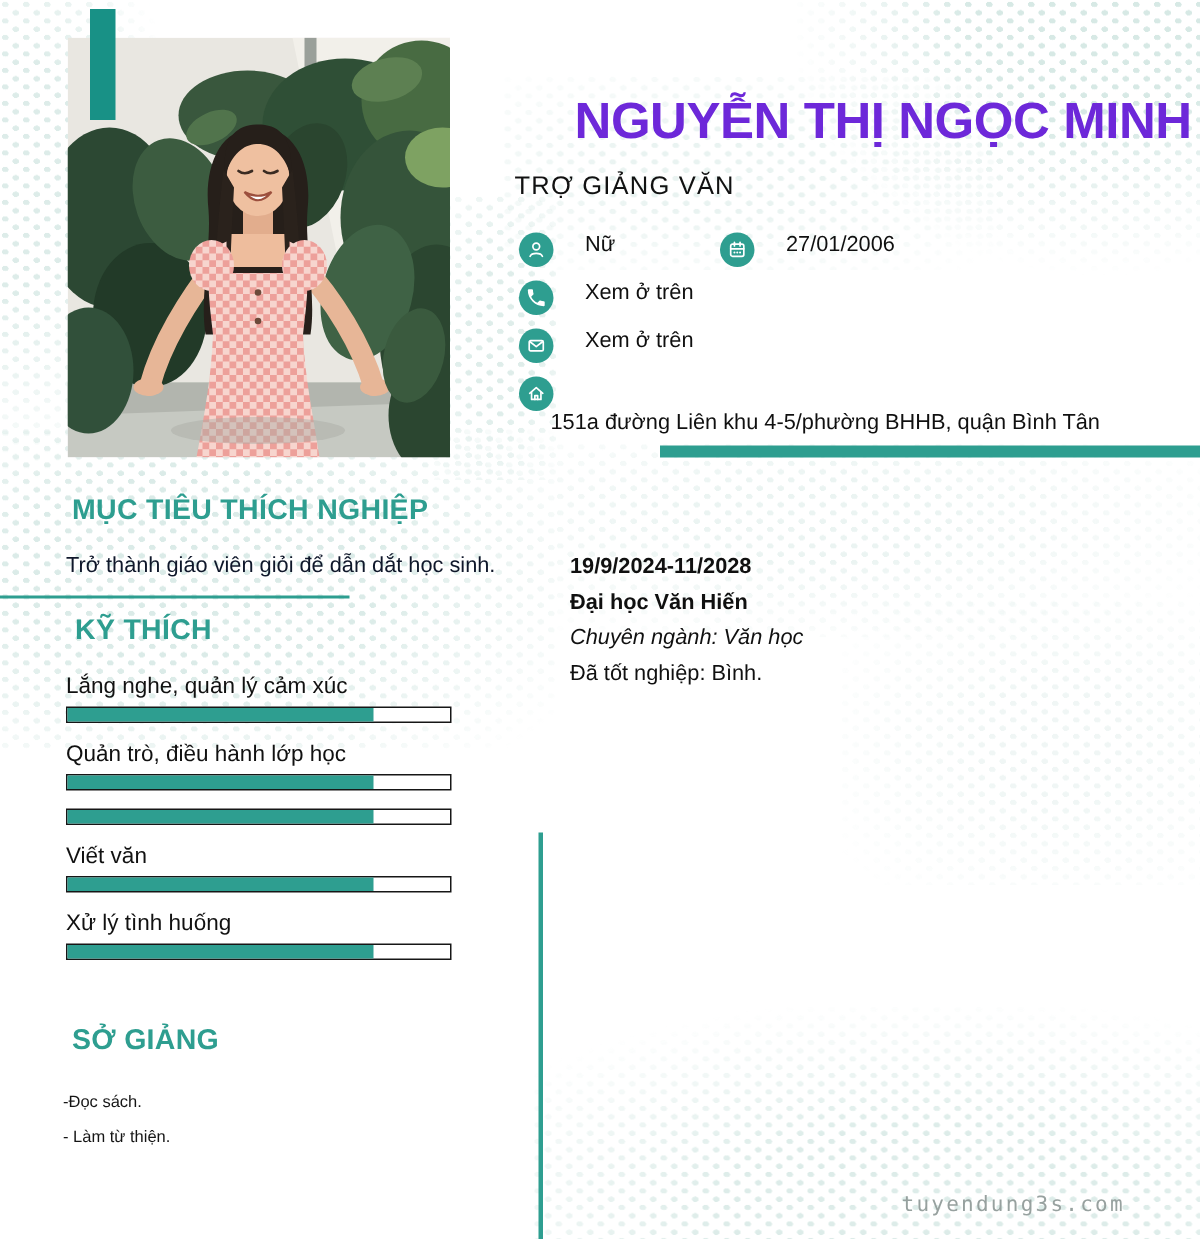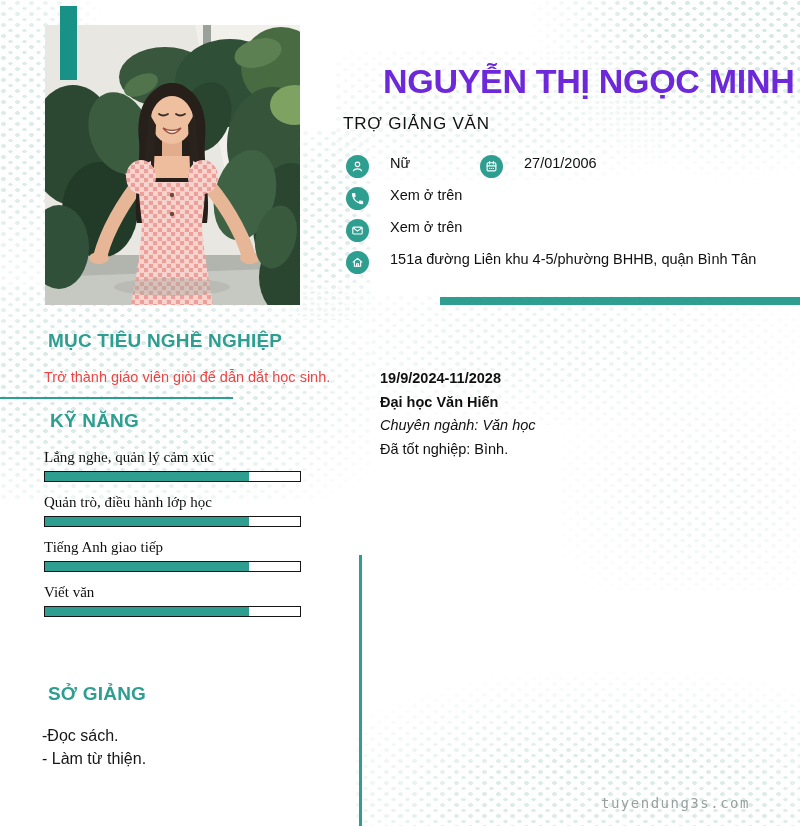--- a/index.html
+++ b/index.html
@@ -51,48 +51,48 @@
   .photo{position:absolute;left:45px;top:25px;width:255px;height:280px;z-index:1;overflow:hidden;}
   .photo svg{display:block;width:100%;height:100%;}
 
   .name{position:absolute;left:335px;top:62px;z-index:1;
         font-size:34px;font-weight:bold;letter-spacing:-0.3px;color:#6d28d9;white-space:nowrap;margin-left:48px;}
   .job-title{position:absolute;left:343px;top:114px;z-index:1;
         font-size:17px;letter-spacing:0.8px;color:#111;}
 
   .info{position:absolute;left:346px;top:155px;width:445px;z-index:1;}
   .info-row{display:flex;align-items:flex-start;height:24px;margin-bottom:8px;}
-  .info-row.last{margin-top:3px;}
+  .info-row.last{margin-top:3px;flex-direction:column;}
   .badge{width:23px;height:23px;border-radius:50%;background:var(--accent);
          display:flex;align-items:center;justify-content:center;flex:0 0 23px;}
   .badge svg{width:15px;height:15px;display:block;}
   .info-text{font-size:14.5px;margin-left:21px;color:#101010;}
   .info-text.w{width:90px;}
   .badge.second{margin-left:0;}
 
   .hbar{position:absolute;left:440px;top:297px;width:360px;height:8px;background:var(--accent);z-index:1;}
   .vline{position:absolute;left:359px;top:555px;width:3px;height:271px;background:var(--accent);z-index:1;}
 
   
   .sec-heading{position:absolute;z-index:1;font-size:19px;font-weight:bold;color:var(--accent);letter-spacing:0.2px;white-space:nowrap;}
   .h-objective{left:48px;top:330px;}
   .h-skills{left:50px;top:410px;}
   .h-hobbies{left:48px;top:683px;}
   .h-education{left:385px;top:332px;}
 
-  .objective-text{position:absolute;left:44px;top:369px;z-index:1;font-size:14.5px;color:#ef4444;white-space:nowrap;}
+  .objective-text{position:absolute;left:44px;top:369px;z-index:1;font-size:14.5px;color:#0f172a;white-space:nowrap;}
   .objective-rule{position:absolute;left:0;top:397px;width:233px;height:2px;background:var(--accent);z-index:1;}
 
   .skills{position:absolute;left:44px;top:449px;width:257px;z-index:1;}
-  .skill{margin-bottom:12px;font-family:Liberation Serif, serif;}
+  .skill{margin-bottom:12px;}
   .skill-label{font-size:15px;color:#111;margin-bottom:5px;white-space:nowrap;}
   .skill-track{height:11px;border:1.5px solid #161616;background:#fff;}
   .skill-fill{height:100%;background:var(--accent);}
 
-  .hobbies{position:absolute;left:42px;top:724px;z-index:1;font-size:16px;line-height:23px;color:#151515;}
+  .hobbies{position:absolute;left:42px;top:724px;z-index:1;font-size:11px;line-height:23px;color:#151515;}
 
   .education{position:absolute;left:380px;top:367px;z-index:1;font-size:14.5px;line-height:23.5px;color:#101010;}
   .edu-period,.edu-school{font-weight:bold;}
   .edu-major{font-style:italic;}
 
   .watermark{position:absolute;left:601px;top:795px;z-index:1;
              font-family:"DejaVu Sans Mono", monospace;font-size:14px;letter-spacing:1.5px;color:#97a19f;}
 </style>
 </head>
 <body>
@@ -214,46 +214,51 @@
           <path d="M7 10.5V18h10v-7.5"></path>
           <path d="M10.5 18v-4h3v4"></path>
         </svg>
       </span>
       <span class="info-text">151a đường Liên khu 4-5/phường BHHB, quận Bình Tân</span>
     </div>
   </div>
 
   <div class="hbar"></div>
 
-  <div class="sec-heading h-objective">MỤC TIÊU NGHỀ NGHIỆP</div>
+  <div class="sec-heading h-objective">MỤC TIÊU THÍCH NGHIỆP</div>
   <div class="objective-text">Trở thành giáo viên giỏi để dẫn dắt học sinh.</div>
   <div class="objective-rule"></div>
 
-  <div class="sec-heading h-skills">KỸ NĂNG</div>
+  <div class="sec-heading h-skills">KỸ THÍCH</div>
   <div class="skills">
     <div class="skill">
       <div class="skill-label">Lắng nghe, quản lý cảm xúc</div>
       <div class="skill-track">
           <div class="skill-fill" style="width: 80%;"></div>
         </div>
     </div>
     <div class="skill">
       <div class="skill-label">Quản trò, điều hành lớp học</div>
       <div class="skill-track">
           <div class="skill-fill" style="width: 80%;"></div>
         </div>
     </div>
     <div class="skill">
-      <div class="skill-label">Tiếng Anh giao tiếp</div>
       <div class="skill-track">
           <div class="skill-fill" style="width: 80%;"></div>
         </div>
     </div>
     <div class="skill">
       <div class="skill-label">Viết văn</div>
+      <div class="skill-track">
+          <div class="skill-fill" style="width: 80%;"></div>
+        </div>
+    </div>
+    <div class="skill">
+      <div class="skill-label">Xử lý tình huống</div>
       <div class="skill-track">
           <div class="skill-fill" style="width: 80%;"></div>
         </div>
     </div>
   </div>
 
   <div class="sec-heading h-hobbies">SỞ GIẢNG</div>
   <div class="hobbies">
     <div>-Đọc sách.</div>
     <div>- Làm từ thiện.</div>

